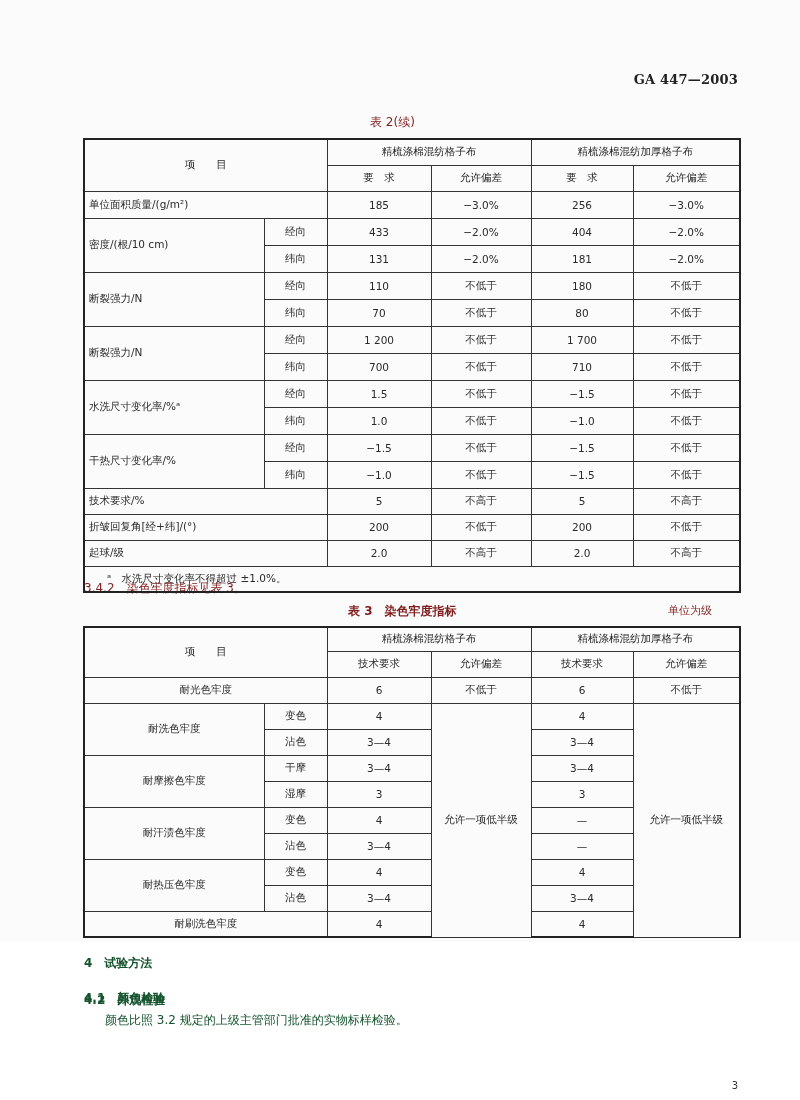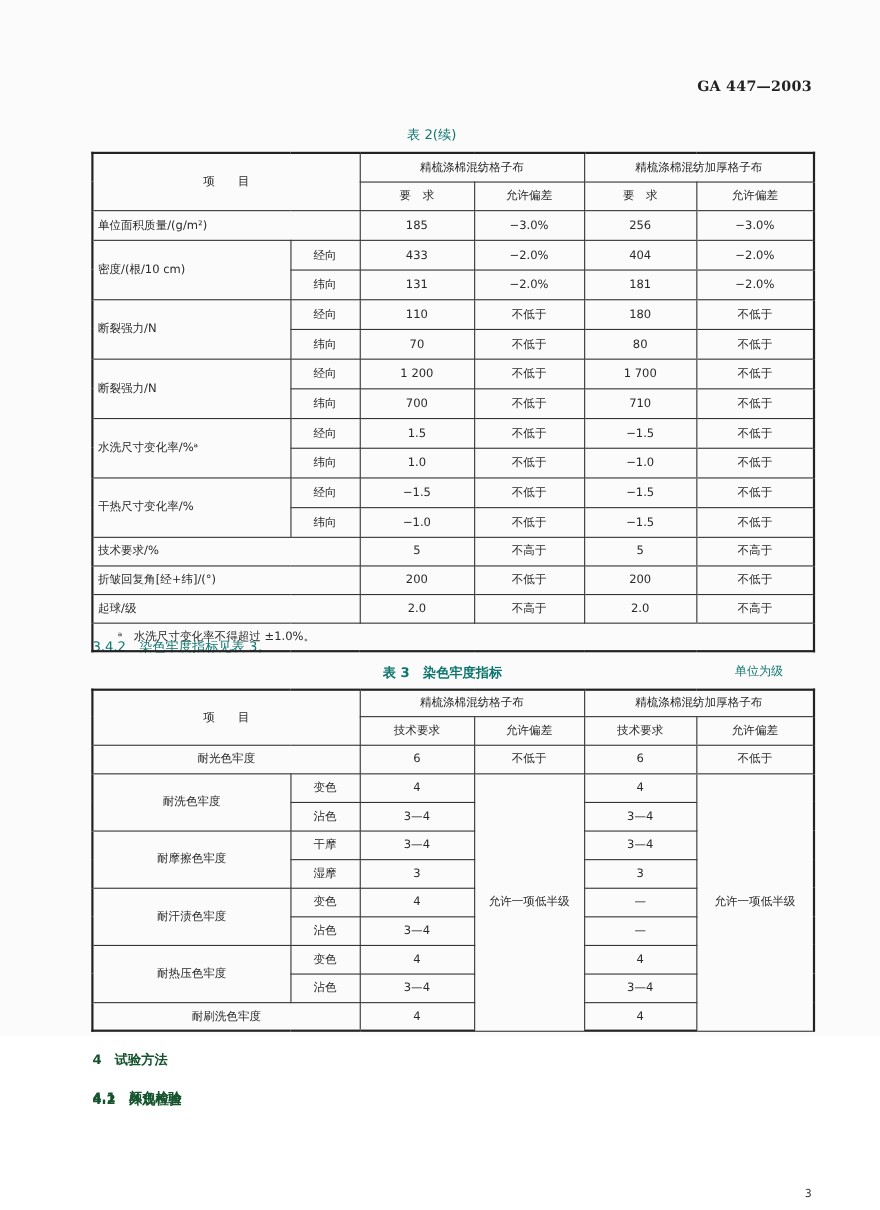--- a/index.html
+++ b/index.html
@@ -1,21 +1,21 @@
 <!DOCTYPE html>
 <html><head>
 <meta charset="utf-8">
 <style>
   * { box-sizing: border-box; margin: 0; padding: 0; }
   html, body { width: 800px; height: 1100px; background: #ffffff; }
   body { position: relative; font-family: "DejaVu Sans", sans-serif; color: #1a1a1a; overflow: hidden; }
   .page { position: absolute; left: 0; top: 0; width: 800px; height: 942px; background: #fbfbfb; }
   .std-code { position: absolute; right: 62px; top: 72px; font-family: "DejaVu Serif", serif; font-weight: bold; font-size: 13px; letter-spacing: 0.2px; color: #222; }
   .watermark { position: absolute; left: 205px; top: 128px; font-family: "DejaVu Sans", sans-serif; font-weight: bold; font-size: 92px; color: rgba(200,200,200,0.55); letter-spacing: 2px; line-height: 1; pointer-events: none; z-index: 0; }
-  .caption { position: absolute; font-size: 12px; color: #0f766e; white-space: nowrap; }
+  .caption { position: absolute; font-size: 12px; color: #7f1d1d; white-space: nowrap; }
   .caption.bold { font-weight: bold; }
   table.doc { position: absolute; border-collapse: collapse; table-layout: fixed; font-size: 10.5px; color: #2a2a2a; z-index: 1; }
   table.doc td { border: 1px solid #333; text-align: center; vertical-align: middle; padding: 0 2px; white-space: nowrap; overflow: hidden; }
   table.doc td.left { text-align: left; padding-left: 4px; }
   table.doc td.outer-r { border-right: 2px solid #222; }
   table.doc tr.top td { border-top: 2px solid #222; }
   table.doc tr.bottom td { border-bottom: 2px solid #222; }
   table.doc td.outer-l { border-left: 2px solid #222; }
   table.doc td.dash-r { border-right: 1px dashed #555; }
   table.doc td.note { text-align: left; padding-left: 22px; font-size: 10.5px; }
@@ -257,16 +257,17 @@
     <tr class="bottom" style="height:26px">
       <td class="outer-l" colspan="2">耐刷洗色牢度</td>
       <td>4</td>
       <td class="dash-r">4</td>
     </tr>
   </tbody>
     </table>
 
   <div class="section bold" style="top:955px;">4　试验方法</div>
   <div class="section bold" style="top:990px;">4.1　颜色检验</div>
+  <div class="section" style="top:1012px; left:105px;">颜色比照 3.2 规定的上级主管部门批准的实物标样检验。</div>
   <div class="section bold" style="top:992px;">4.2　外观检验</div>
 
   <div class="page-num">3</div>
 </div>
 
 </body></html>

